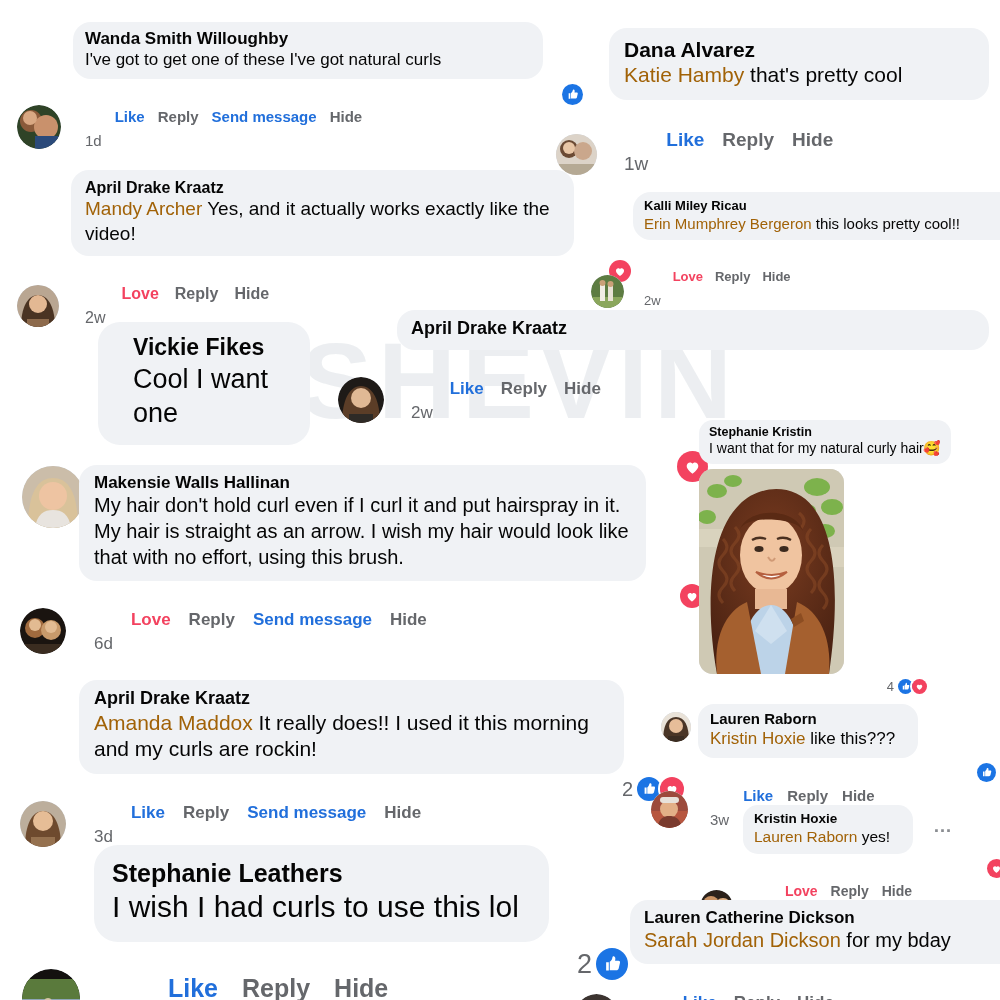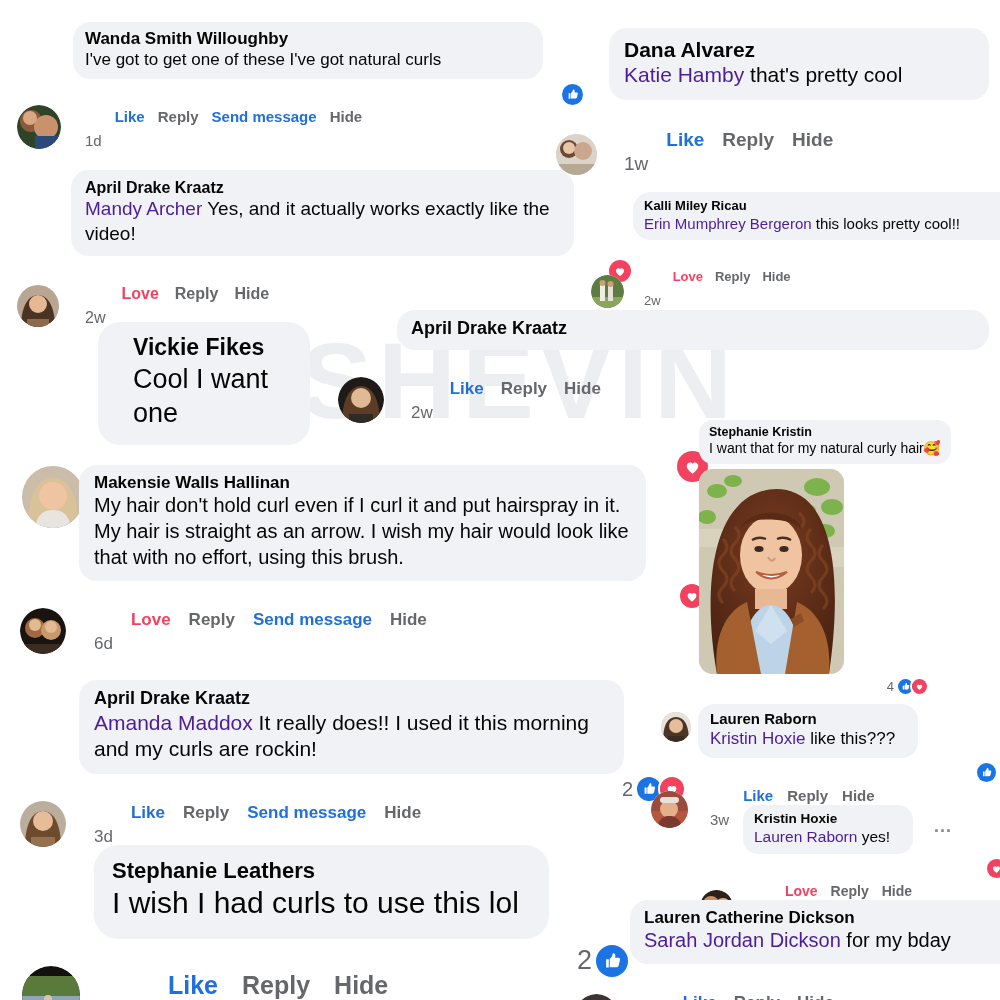--- a/index.html
+++ b/index.html
@@ -54,21 +54,21 @@
     font-weight:700;
     color:#050505;
     line-height:1.2;
     display:block;
   }
   .text{
     color:#050505;
     line-height:1.28;
     display:block;
   }
-  .tag{color:#4c1d95;}
+  .tag{color:#a16207;}
   .actions{
     display:flex;
     align-items:center;
     gap:10px;
     padding-left:12px;
     margin-top:5px;
     position:relative;
   }
   .time{color:#65676b;font-weight:400;margin-top:48px;}
   .act{color:#65676b;font-weight:700;cursor:pointer;}
@@ -622,21 +622,21 @@
           <rect y="10" width="58" height="24" fill="#5a7a3c"></rect>
           <rect y="30" width="58" height="18" fill="#8fa6b8"></rect>
           <ellipse cx="26" cy="40" rx="13" ry="5" fill="#e7eef2"></ellipse>
           <circle cx="26" cy="33" r="4" fill="#d8c7a8"></circle>
           <rect y="48" width="58" height="10" fill="#1a2622"></rect>
         </g>
         </svg>
     </div>
     <div class="body">
       <div class="bubble" style="max-width:455px;width:455px;font-size:30px;padding:13px 18px 16px 18px;border-radius:24px;">
-        <span class="author" style="font-size:22px;">Stephanie Leathers</span>
+        <span class="author" style="font-size:25px;">Stephanie Leathers</span>
         <span class="text">I wish I had curls to use this lol</span>
       </div>
       <div class="actions" style="font-size:25px;gap:24px;width:518px;padding-left:18px;margin-top:8px;">
         <span class="time">3w</span>
         <span class="act blue">Like</span>
         <span class="act">Reply</span>
         <span class="act">Hide</span>
         <span class="reactions" style="right:0;top:-4px;">
           <span class="rcount" style="font-size:27px;">2</span>
           <span class="rchip" style="width:36px;height:36px;">

